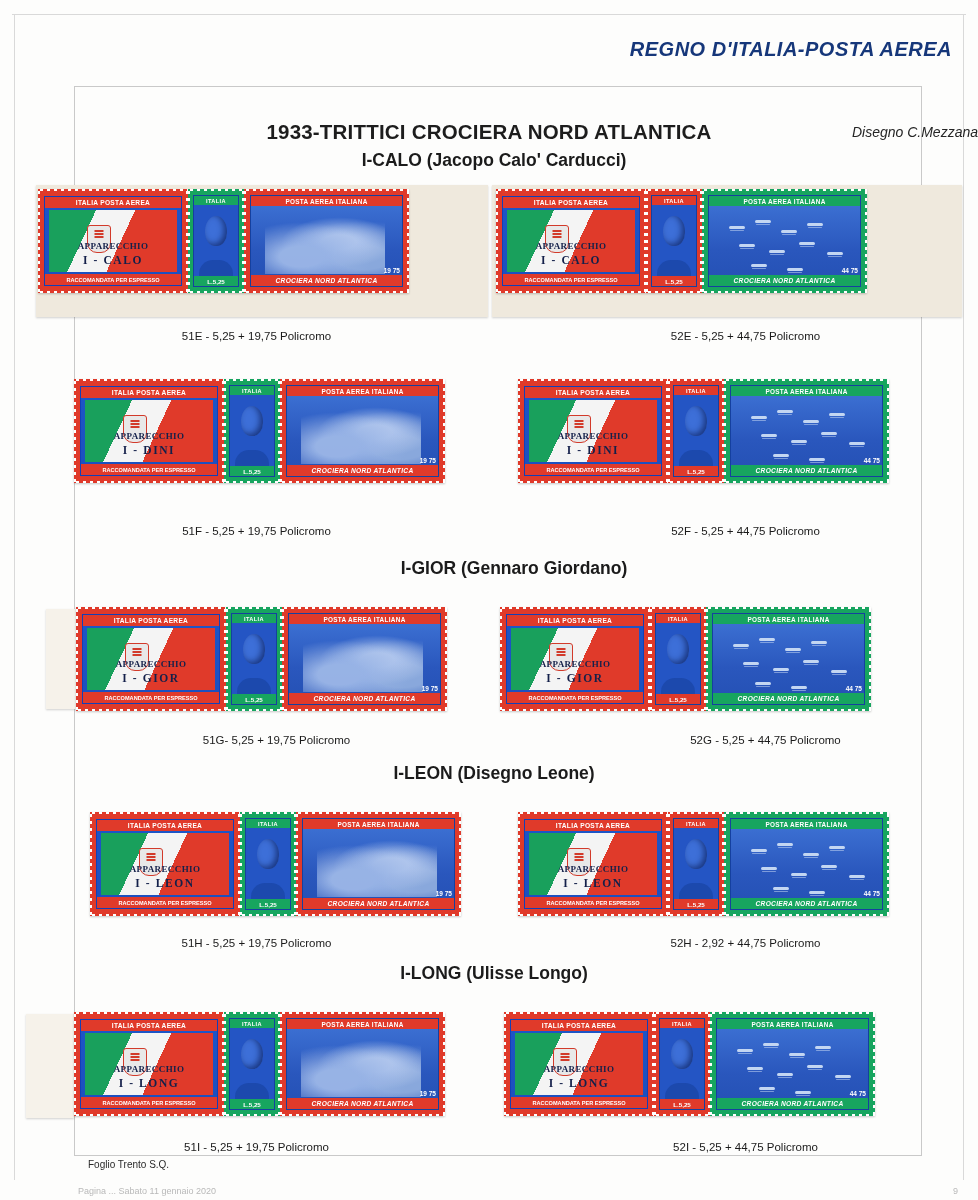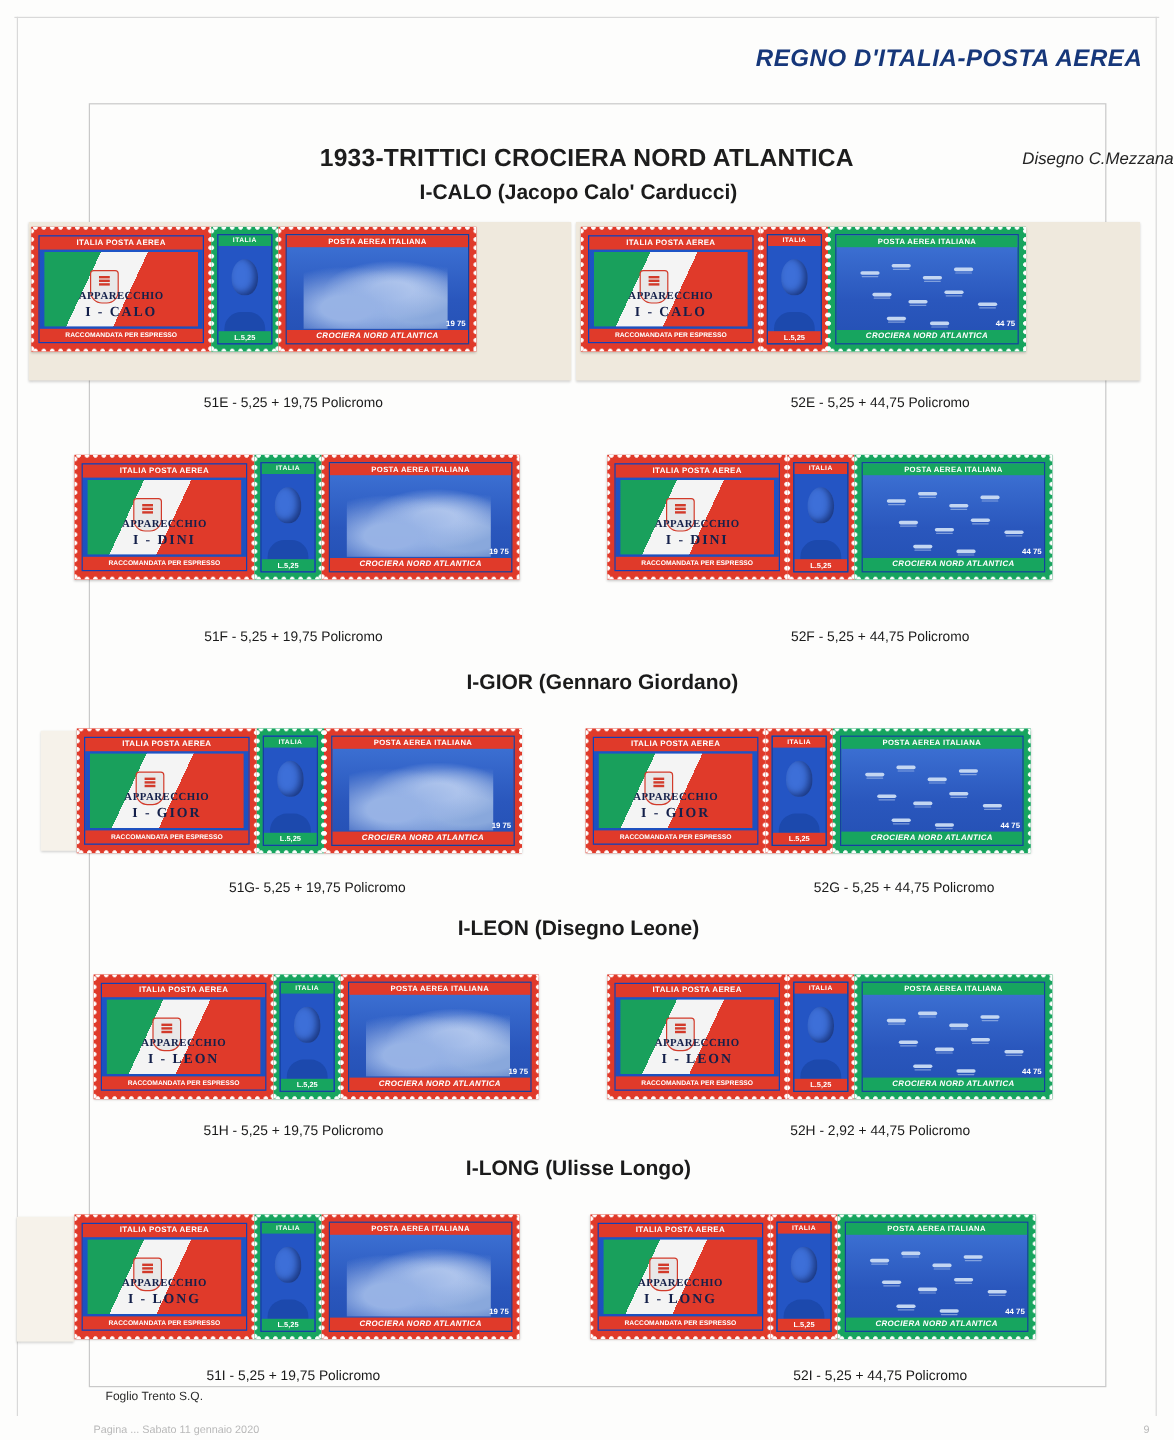--- a/index.html
+++ b/index.html
@@ -76,21 +76,21 @@
     top: 124px;
     left: 0; right: 0;
     text-align: right;
     font-size: 14px;
     font-style: italic;
     color: #242424;
   }
 
   .section {
     position: absolute;
-    left: 0;
+    left: 12px;
     width: 964px;
   }
   .section-title {
     text-align: center;
     font-size: 17.5px;
     font-weight: bold;
     color: #1b1b1b;
   }
 
   .strip-row {

